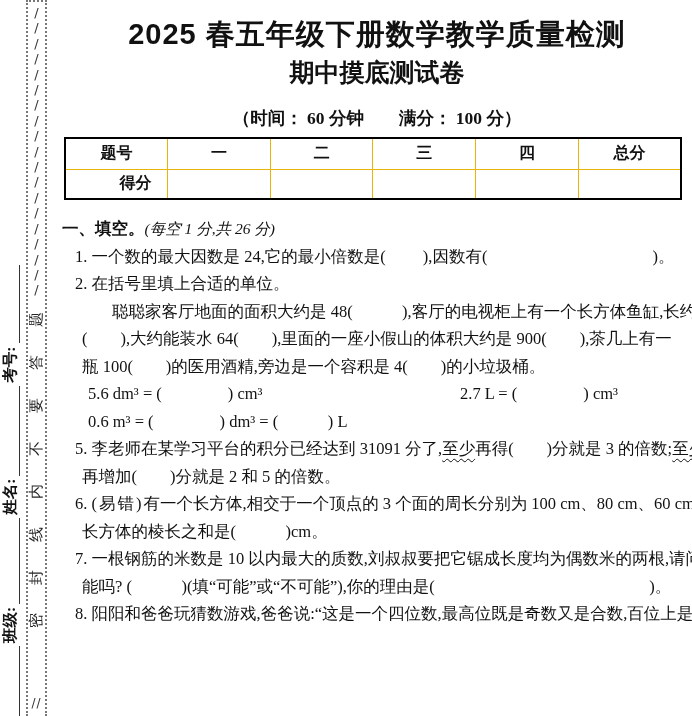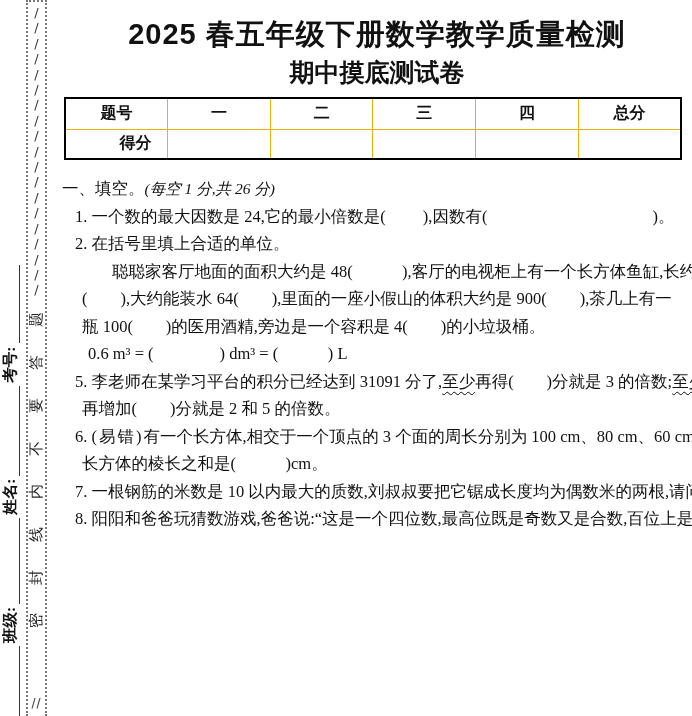--- a/index.html
+++ b/index.html
@@ -82,21 +82,21 @@
     font-family:"Liberation Sans","DejaVu Sans",sans-serif;
     font-weight:700; font-size:16px;
   }
   table.score tr.hd td { height:31px; }
   table.score tr.bd td { height:30px;padding-left:38px; }
 
   .questions { margin-top:15px; font-size:16.5px; }
   .questions p {
     line-height:27.5px; white-space:pre; overflow:visible;
   }
-  .sec-bold { font-weight:400; }
+  .sec-bold { font-weight:700; }
   .sec-note { font-style:italic; font-size:15.5px; }
   .q    { padding-left:13px; }
   .cont { padding-left:20px; }
   .ind2 { padding-left:50px; }
   .q3row { padding-left:26px; position:relative; }
   .q3col2 { position:absolute; left:398px; top:0; }
   .wavy {
     text-decoration-line:underline;
     text-decoration-style:wavy;
     text-decoration-thickness:1px;
@@ -144,20 +144,21 @@
   <div class="seal-char">内</div>
   <div class="seal-char">线</div>
   <div class="seal-char">封</div>
   <div class="seal-char">密</div>
   <div class="seal-slashes-bottom">//</div>
 </div>
 
 <div class="main">
   <div class="title">2025 春五年级下册数学教学质量检测</div>
   <div class="subtitle">期中摸底测试卷</div>
+  <div class="info">（时间： 60 分钟　　满分： 100 分）</div>
 
   <table class="score">
     <tbody>
         <tr class="hd">
       <td>题号</td>
       <td>一</td>
       <td>二</td>
       <td>三</td>
       <td>四</td>
       <td>总分</td>
@@ -176,27 +177,29 @@
   <div class="questions">
     <p><span class="sec-bold">一、填空。</span><span class="sec-note">(每空 1 分,共 26 分)</span></p>
 
     <p class="q">1. 一个数的最大因数是 24,它的最小倍数是(　　 ),因数有(　　　　　　　　　　)。</p>
 
     <p class="q">2. 在括号里填上合适的单位。</p>
     <p class="ind2">聪聪家客厅地面的面积大约是 48(　　　),客厅的电视柜上有一个长方体鱼缸,长约 6</p>
     <p class="cont">(　　),大约能装水 64(　　),里面的一座小假山的体积大约是 900(　　),茶几上有一</p>
     <p class="cont">瓶 100(　　)的医用酒精,旁边是一个容积是 4(　　)的小垃圾桶。</p>
 
+    <p class="q3row"><span>5.6 dm³ = (　　　　) cm³</span><span class="q3col2">2.7 L = (　　　　) cm³</span></p>
     <p class="q3row">0.6 m³ = (　　　　) dm³ = (　　　) L</p>
 
 
     <p class="q"><span>5. 李老师在某学习平台的积分已经达到 31091 分了,</span><span class="wavy">至少</span><span>再得(　　)分就是 3 的倍数;</span><span class="wavy">至少</span></p>
     <p class="cont">再增加(　　)分就是 2 和 5 的倍数。</p>
 
     <p class="q"><span>6. </span><span class="tag">(易错)</span><span>有一个长方体,相交于一个顶点的 3 个面的周长分别为 100 cm、80 cm、60 cm,这个</span></p>
     <p class="cont">长方体的棱长之和是(　　　)cm。</p>
 
     <p class="q">7. 一根钢筋的米数是 10 以内最大的质数,刘叔叔要把它锯成长度均为偶数米的两根,请问可</p>
+    <p class="cont">能吗? (　　　)(填“可能”或“不可能”),你的理由是(　　　　　　　　　　　　　)。</p>
 
     <p class="q">8. 阳阳和爸爸玩猜数游戏,爸爸说:“这是一个四位数,最高位既是奇数又是合数,百位上是</p>
 
   </div>
 </div>
 
 </body></html>

